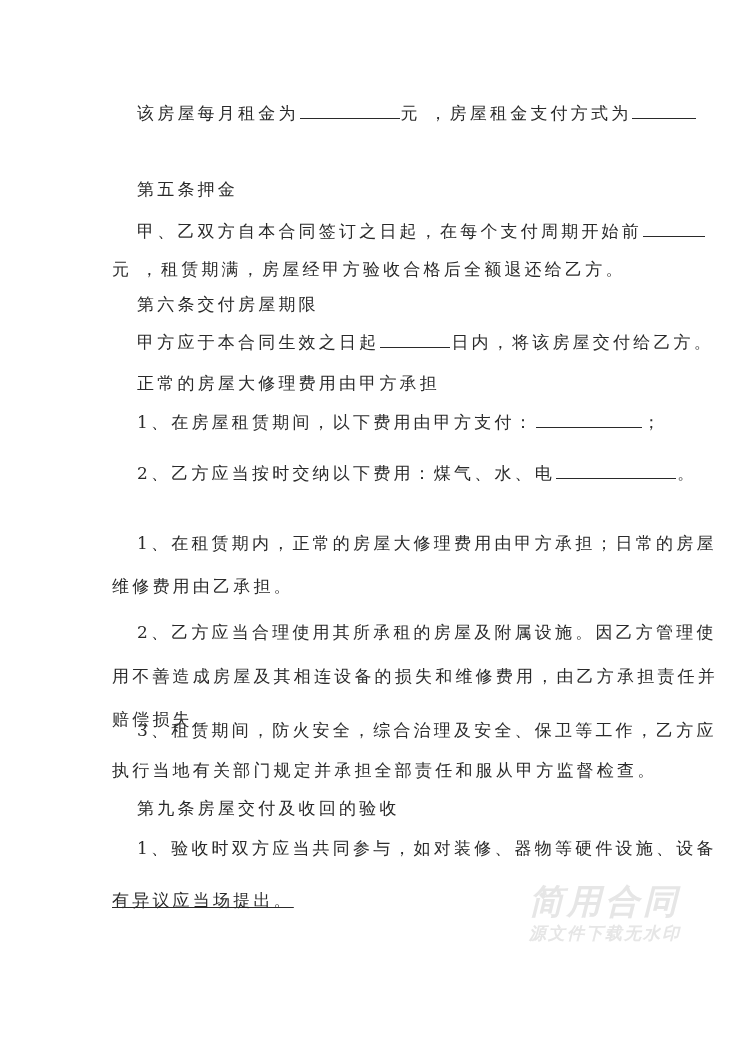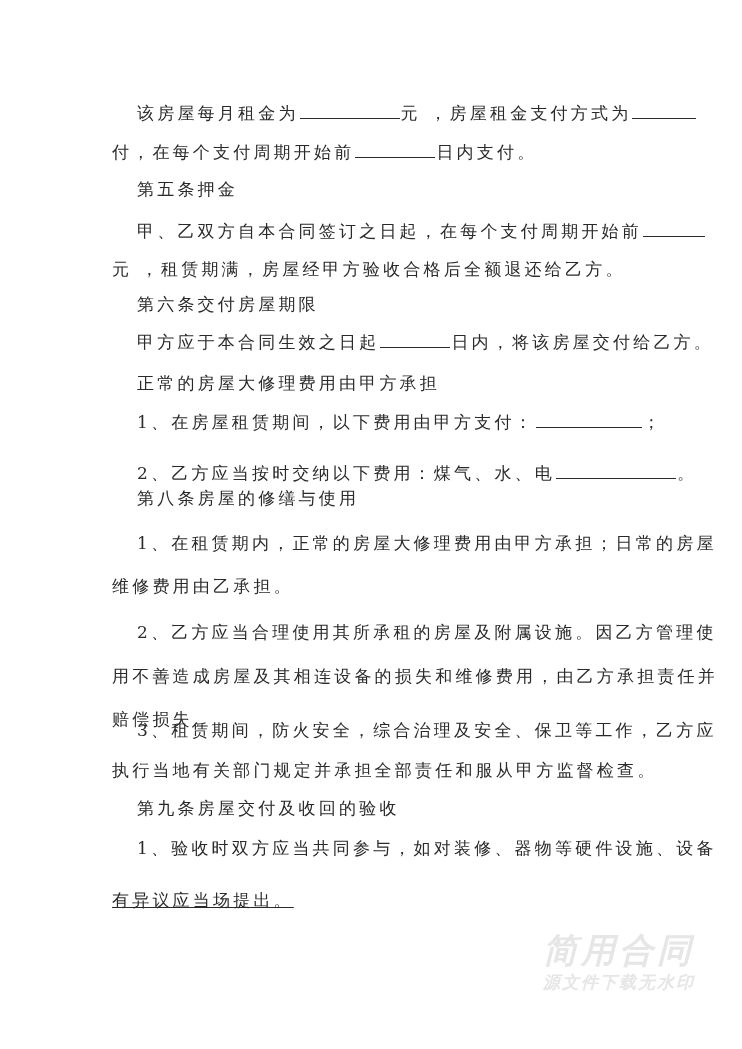--- a/index.html
+++ b/index.html
@@ -34,23 +34,23 @@
   .blank {
     display: inline-block;
     border-bottom: 1px solid #2a2a2a;
     height: 14px;
     vertical-align: baseline;
     margin: 0 1px;
   }
   .watermark {
     position: absolute;
     left: 515px;
-    top: 930px;
+    top: 881px;
     width: 180px;
-    text-align: right;
+    text-align: center;
     color: #e6e6e6;
     font-family: "DejaVu Sans", "Liberation Sans", sans-serif;
     font-weight: bold;
     font-style: italic;
     user-select: none;
   }
   .watermark .wm-title {
     font-size: 34px;
     letter-spacing: 4px;
     line-height: 40px;
@@ -62,44 +62,40 @@
   }
 </style>
 </head>
 <body>
 
 <div class="page">
 
   <div class="line indent" style="top:101px;">
     <span>该房屋每月租金为</span><span class="blank" style="width:100px;"></span><span>元 ，房屋租金支付方式为</span><span class="blank" style="width:64px;"></span>
   </div>
-  <div class="line wrap" style="top:140px;">
-    <span>付，在每个支付周期开始前</span><span class="blank" style="width:80px;"></span><span>日内支付。</span>
-  </div>
 
   <div class="line indent" style="top:177px;">第五条押金</div>
   <div class="line indent" style="top:219px;">
     <span>甲、乙双方自本合同签订之日起，在每个支付周期开始前</span><span class="blank" style="width:62px;"></span>
   </div>
   <div class="line wrap" style="top:257px;">元 ，租赁期满，房屋经甲方验收合格后全额退还给乙方。</div>
 
   <div class="line indent" style="top:330px;">
     <span>甲方应于本合同生效之日起</span><span class="blank" style="width:70px;"></span><span>日内，将该房屋交付给乙方。</span>
   </div>
   <div class="line indent" style="top:292px;">第六条交付房屋期限</div>
 
   <div class="line indent" style="top:371px;">正常的房屋大修理费用由甲方承担</div>
   <div class="line indent" style="top:410px;">
     <span>1、在房屋租赁期间，以下费用由甲方支付：</span><span class="blank" style="width:106px;"></span><span>；</span>
   </div>
   <div class="line indent" style="top:449px;margin-top:12px;">
     <span>2、乙方应当按时交纳以下费用：煤气、水、电</span><span class="blank" style="width:120px;"></span><span>。</span>
   </div>
 
-  <div class="line indent" style="top:486px;">第八条房屋的修缮与使用</div>
   <div class="line indent" style="top:531px;">1、在租赁期内，正常的房屋大修理费用由甲方承担；日常的房屋</div>
   <div class="line wrap" style="top:574px;">维修费用由乙承担。</div>
   <div class="line indent" style="top:620px;">2、乙方应当合理使用其所承租的房屋及附属设施。因乙方管理使</div>
   <div class="line wrap" style="top:664px;">用不善造成房屋及其相连设备的损失和维修费用，由乙方承担责任并</div>
   <div class="line wrap" style="top:707px;">赔偿损失。</div>
   <div class="line indent" style="top:718px;">3、租赁期间，防火安全，综合治理及安全、保卫等工作，乙方应</div>
   <div class="line wrap" style="top:758px;">执行当地有关部门规定并承担全部责任和服从甲方监督检查。</div>
 
   <div class="line indent" style="top:796px;">第九条房屋交付及收回的验收</div>
   <div class="line indent" style="top:836px;">1、验收时双方应当共同参与，如对装修、器物等硬件设施、设备</div>

